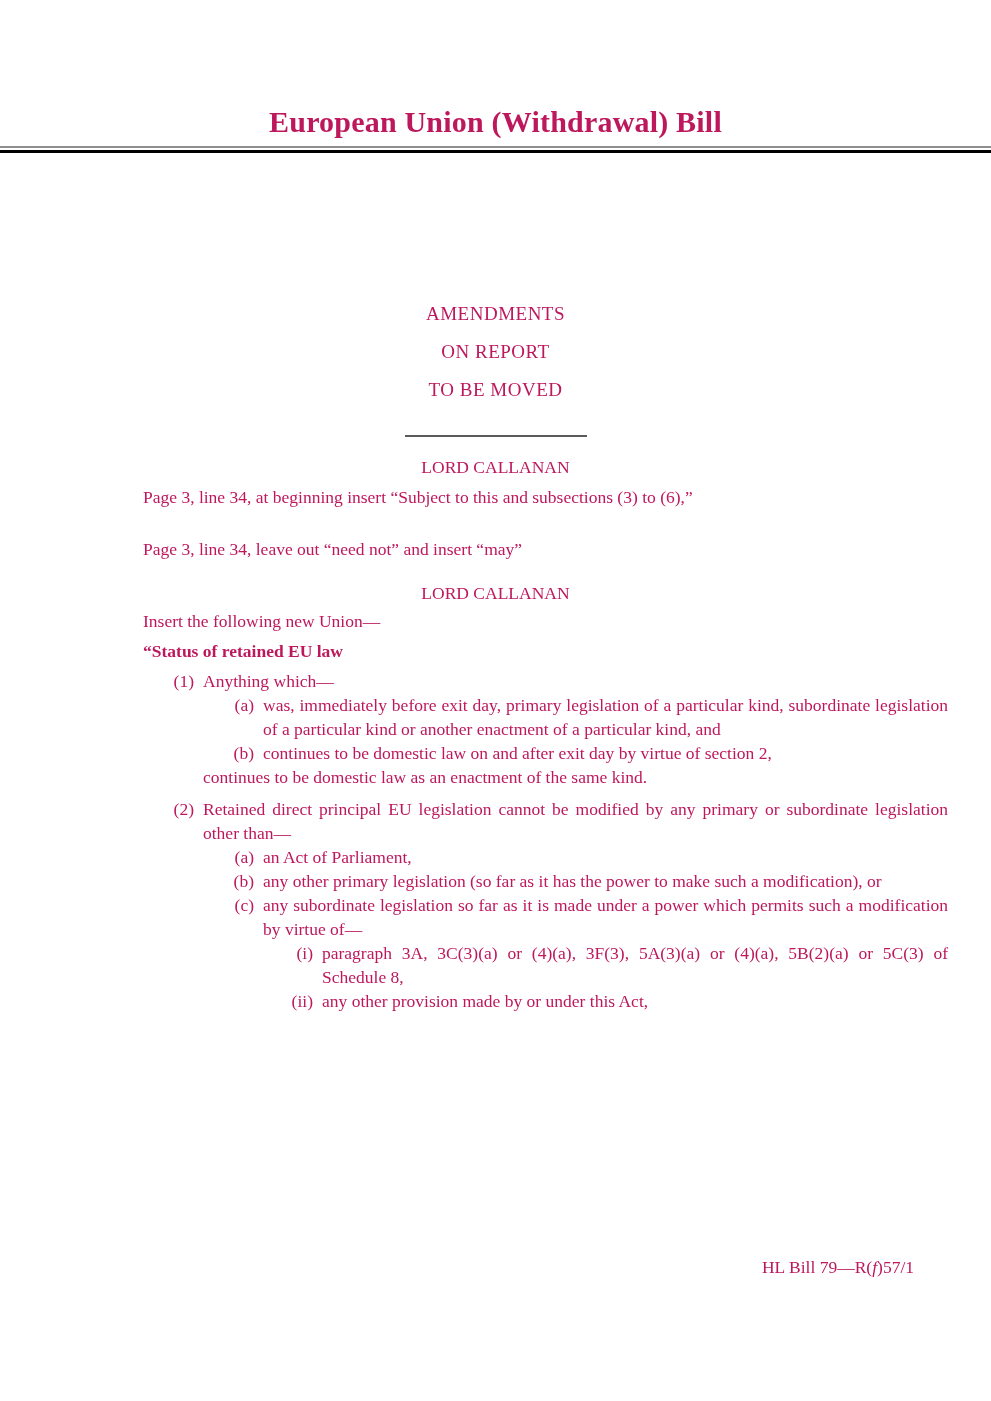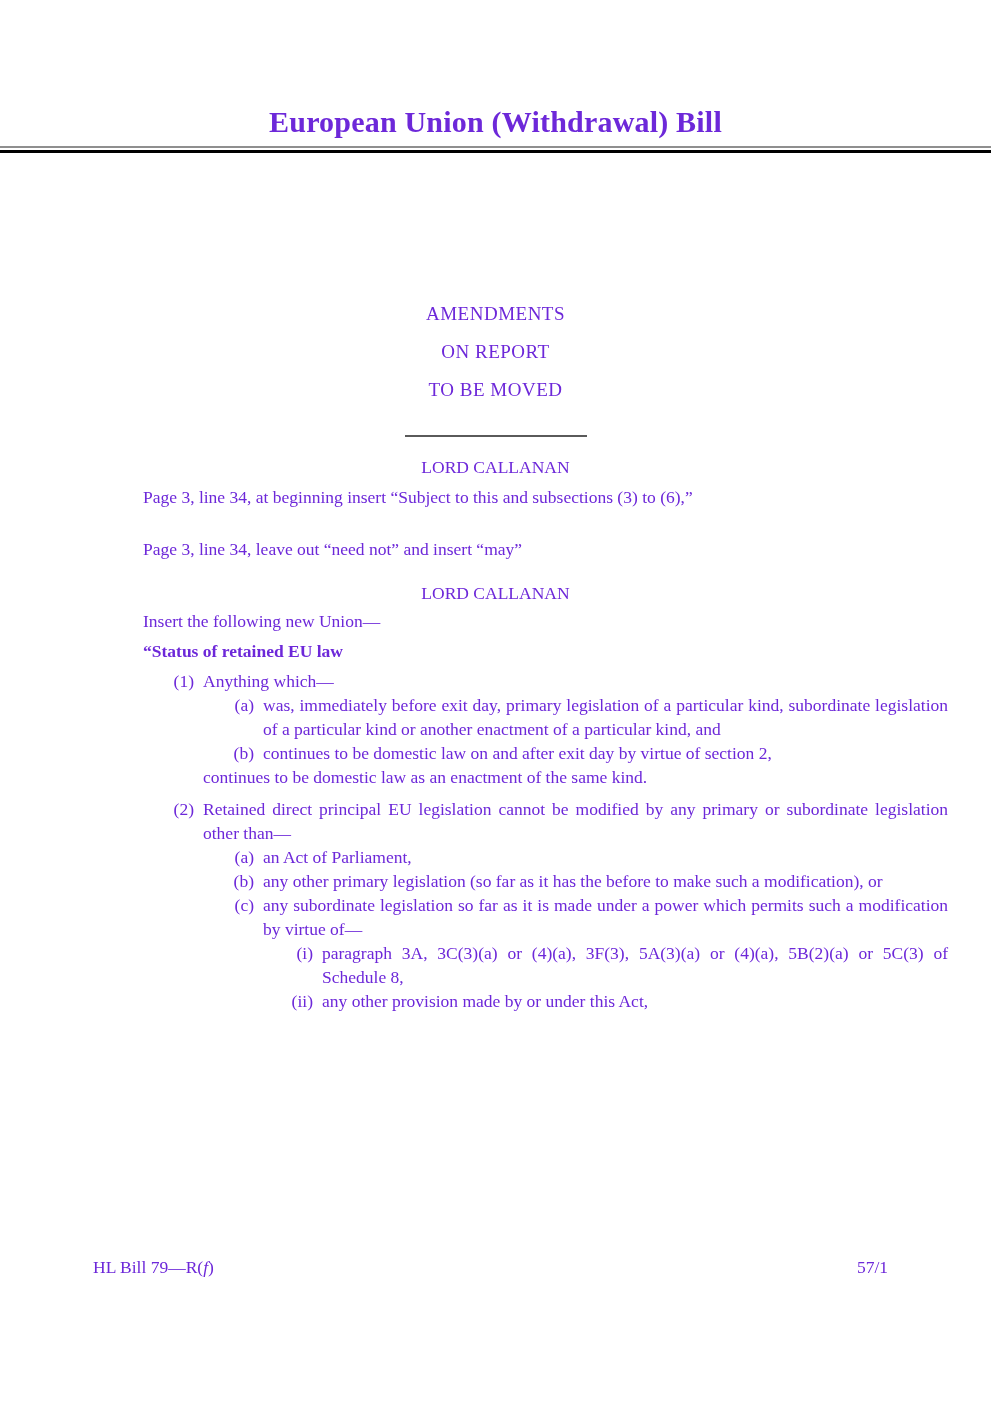--- a/index.html
+++ b/index.html
@@ -1,20 +1,20 @@
 <!DOCTYPE html>
 <html><head>
 <meta charset="utf-8">
 <title>European Union (Withdrawal) Bill — Amendments</title>
 <style>
   * { box-sizing: border-box; }
   html, body { margin: 0; padding: 0; background: #ffffff; }
   .page {
     width: 991px; height: 1401px;
-    background: #ffffff; color: #6d28d9;
+    background: #ffffff; color: #be185d;
     font-family: "Liberation Serif", "DejaVu Serif", serif;
     font-size: 17.5px; line-height: 24px;
     position: relative; overflow: hidden;
     margin: 0 auto;
   }
   .content { padding: 0 43px; }
 
   .bill-title {
     margin: 0; padding-top: 102px;
     text-align: center;
@@ -56,22 +56,22 @@
   .sub { margin-top: 6px; }
   .sub.second { margin-top: 8px; }
   .row { display: flex; align-items: flex-start; }
   .row .lbl { flex: 0 0 60px; text-align: right; padding-right: 9px; white-space: nowrap; }
   .row.l2 .lbl { flex-basis: 120px; }
   .row.l3 .lbl { flex-basis: 179px; }
   .row .txt { flex: 1; text-align: justify; }
   .closing { margin-left: 60px; }
 
   .page-footer {
-    position: absolute; left: 93px; right: 103px; top: 1255px;
-    display: flex; justify-content: space-between;
+    position: absolute; left: 93px; right: 77px; top: 1255px;
+    display: flex; justify-content: flex-end;
   }
   .page-footer i { font-style: italic; }
 </style>
 </head>
 <body>
 
 <div class="page">
 
   <h1 class="bill-title">European Union (Withdrawal) Bill</h1>
 
@@ -125,21 +125,21 @@
           <div class="row l1">
             <span class="lbl">(2)</span>
             <div class="txt">Retained direct principal EU legislation cannot be modified by any primary or subordinate legislation other than—</div>
           </div>
           <div class="row l2">
             <span class="lbl">(a)</span>
             <div class="txt">an Act of Parliament,</div>
           </div>
           <div class="row l2">
             <span class="lbl">(b)</span>
-            <div class="txt">any other primary legislation (so far as it has the before to make such a modification), or</div>
+            <div class="txt">any other primary legislation (so far as it has the power to make such a modification), or</div>
           </div>
           <div class="row l2">
             <span class="lbl">(c)</span>
             <div class="txt">any subordinate legislation so far as it is made under a power which permits such a modification by virtue of—</div>
           </div>
           <div class="row l3">
             <span class="lbl">(i)</span>
             <div class="txt">paragraph 3A, 3C(3)(a) or (4)(a), 3F(3), 5A(3)(a) or (4)(a), 5B(2)(a) or 5C(3) of Schedule 8,</div>
           </div>
           <div class="row l3">

